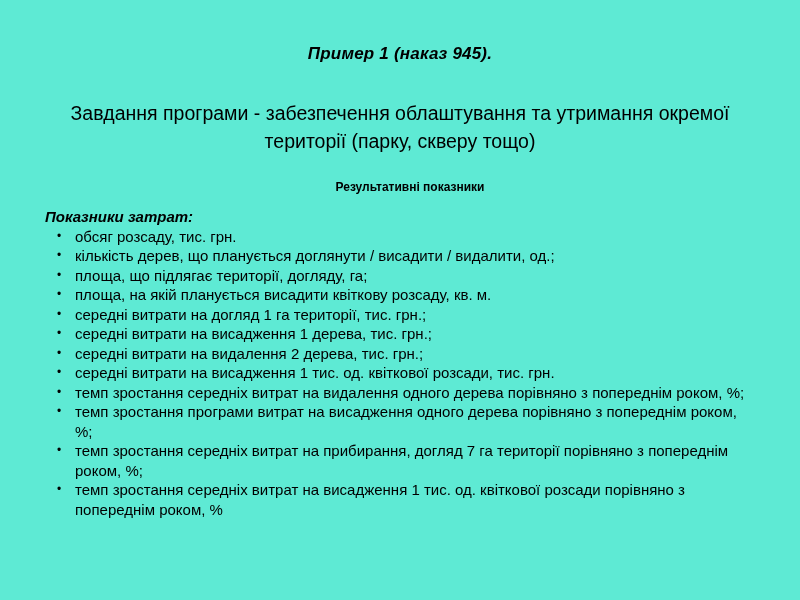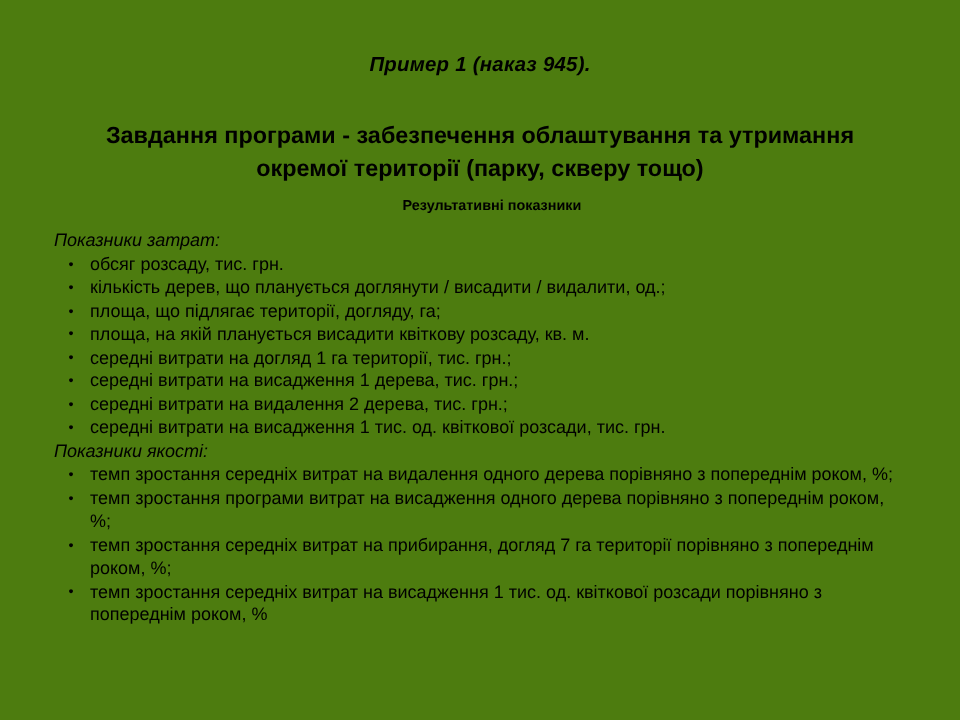--- a/index.html
+++ b/index.html
@@ -11,52 +11,52 @@
     width: 800px;
     height: 600px;
     font-family: "Liberation Sans", sans-serif;
     color: #000000;
     overflow: hidden;
   }
   .slide {
     position: relative;
     width: 800px;
     height: 600px;
-    background: #4d7c0f;
+    background: #5eead4;
   }
   .title {
     padding-top: 44px;
     text-align: center;
     font-size: 17px;
     font-weight: bold;
     font-style: italic;
     letter-spacing: 0.2px;
   }
   .subtitle {
     margin: 35px auto 0 auto;
     width: 690px;
     text-align: center;
     font-size: 19.5px;
     line-height: 28px;
-    font-weight: bold;
+    font-weight: normal;
   }
   .small-heading {
-    margin-top: 9px;
+    margin-top: 25px;
     text-align: center;
     font-size: 12px;
     font-weight: bold;
     padding-left: 20px;
   }
   .content {
     margin: 13px 42px 0 45px;
     font-size: 15px;
     line-height: 19.5px;
   }
   .sec-label {
-    font-weight: normal;
+    font-weight: bold;
     font-style: italic;
   }
   .bullet-item {
     display: flex;
     align-items: flex-start;
   }
   .dot {
     flex: 0 0 30px;
     box-sizing: border-box;
     padding-left: 12px;
@@ -104,21 +104,20 @@
         <span class="bullet-text">середні витрати на висадження 1 дерева, тис. грн.;</span>
       </div>
       <div class="bullet-item">
         <span class="dot">•</span>
         <span class="bullet-text">середні витрати на видалення 2 дерева, тис. грн.;</span>
       </div>
       <div class="bullet-item">
         <span class="dot">•</span>
         <span class="bullet-text">середні витрати на висадження 1 тис. од. квіткової розсади, тис. грн.</span>
       </div>
-      <div class="sec-label">Показники якості:</div>
       <div class="bullet-item">
         <span class="dot">•</span>
         <span class="bullet-text">темп зростання середніх витрат на видалення одного дерева порівняно з попереднім роком, %;</span>
       </div>
       <div class="bullet-item">
         <span class="dot">•</span>
         <span class="bullet-text">темп зростання програми витрат на висадження одного дерева порівняно з попереднім роком, %;</span>
       </div>
       <div class="bullet-item">
         <span class="dot">•</span>

